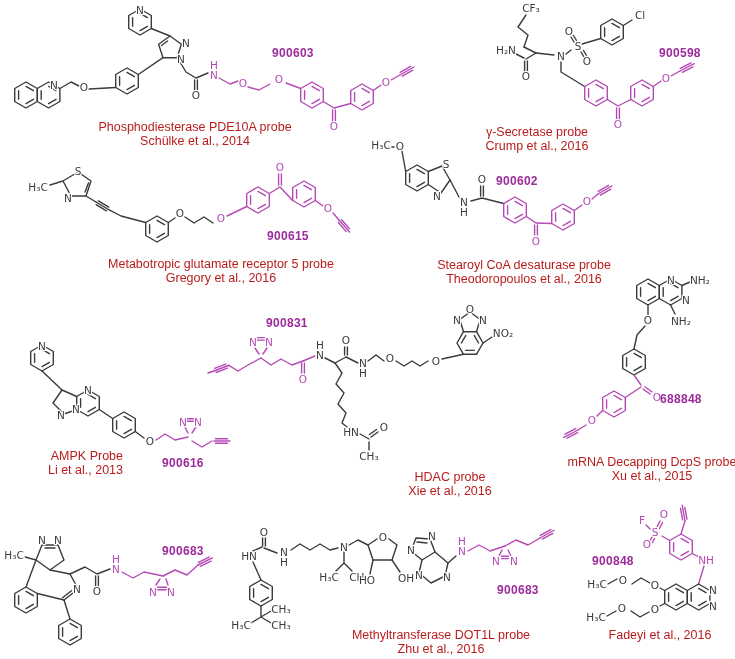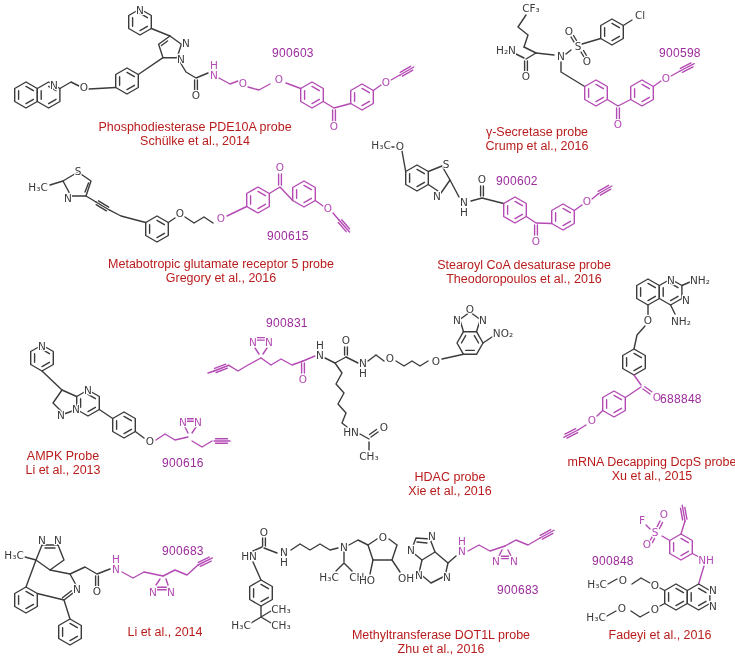--- a/index.html
+++ b/index.html
@@ -7,22 +7,22 @@
        font-family:"Liberation Sans",sans-serif;}
   .fig svg{position:absolute;left:0;top:0;}
   svg path, svg line{fill:none;stroke-width:1.4;stroke-linecap:round;stroke-linejoin:round;}
   g.bd{stroke:#3b3b3b;}
   g.bm{stroke:#b44ab4;}
   text{font:10.5px "DejaVu Sans",sans-serif;text-anchor:middle;
        paint-order:stroke;stroke:#ffffff;stroke-width:2.4px;stroke-linejoin:round;}
   text.at{fill:#3b3b3b;}
   text.atm{fill:#b44ab4;}
   .cap{position:absolute;text-align:center;color:#b91c1c;font-size:12.5px;line-height:14px;}
-  .cap.left{text-align:center;}
-  .num{position:absolute;color:#9c2b9c;font-weight:normal;font-size:12px;letter-spacing:.3px;}
+  .cap.left{text-align:right;}
+  .num{position:absolute;color:#9c2b9c;font-weight:bold;font-size:12px;letter-spacing:.3px;}
 </style>
 </head>
 <body>
 
 <div class="fig">
 
 <svg width="735" height="659" viewBox="0 0 735 659">
   <defs>
     <g id="benz">
       <path d="M0,-13 L11.3,-6.5 L11.3,6.5 L0,13 L-11.3,6.5 L-11.3,-6.5 Z"></path>
@@ -379,21 +379,20 @@
   </div>
   <div class="cap" style="left:370px;top:470px;width:160px">
     <div>HDAC probe</div>
     <div>Xie et al., 2016</div>
   </div>
   <div class="cap" style="left:552px;top:455px;width:200px">
     <div>mRNA Decapping DcpS probe</div>
     <div>Xu et al., 2015</div>
   </div>
   <div class="cap" style="left:95px;top:625px;width:140px">
-    <div>Li et al., 2014</div>
   </div>
   <div class="cap" style="left:341px;top:628px;width:200px">
     <div>Methyltransferase DOT1L probe</div>
     <div>Zhu et al., 2016</div>
   </div>
   <div class="cap" style="left:590px;top:628px;width:140px">
     <div>Fadeyi et al., 2016</div>
   </div>
 
 </div>

